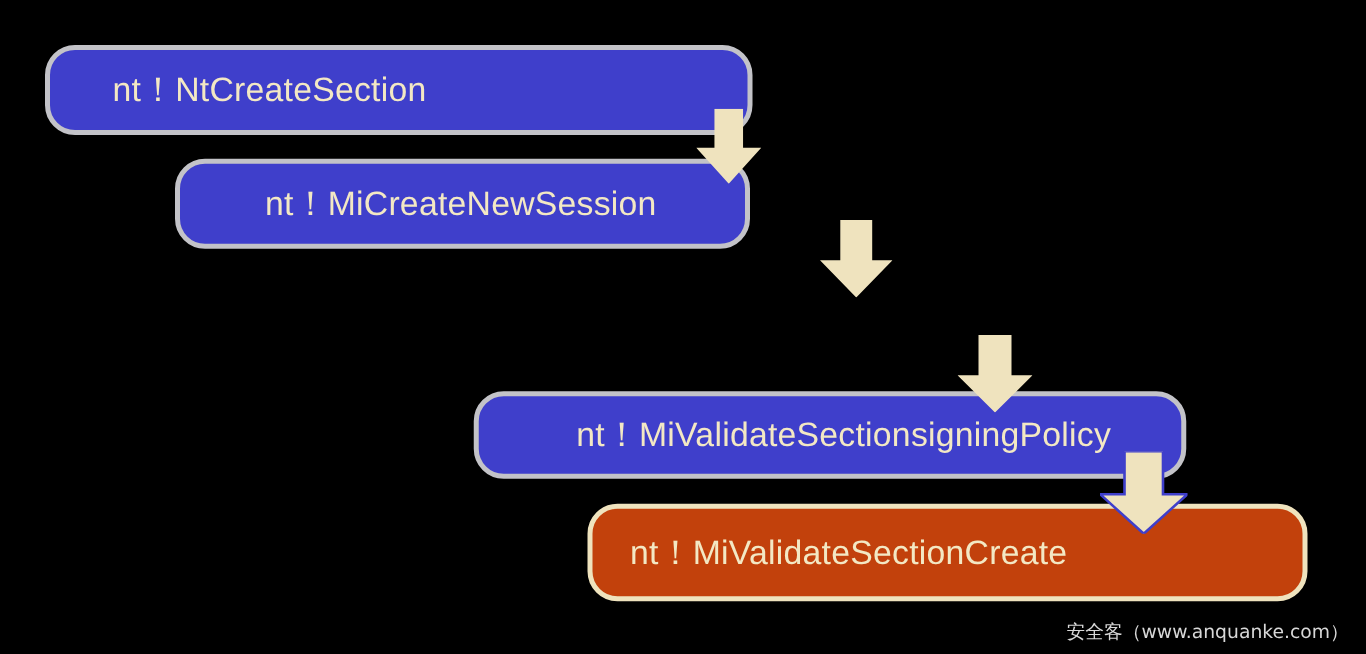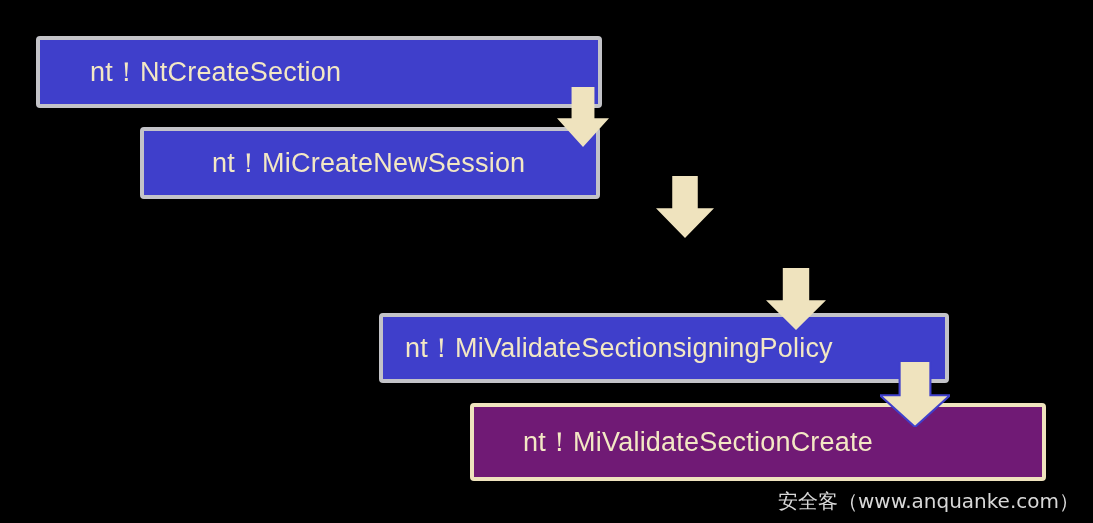--- a/index.html
+++ b/index.html
@@ -12,21 +12,21 @@
     width: 1093px;
     height: 523px;
     background: #000000;
     overflow: hidden;
     font-family: "Liberation Sans", "DejaVu Sans", sans-serif;
   }
   .node {
     position: absolute;
     box-sizing: border-box;
     background: #3f3fcb;
-    border-radius: 4px;
+    border-radius: 24px;
     display: flex;
     align-items: center;
     z-index: 2;
   }
   .node.border-gray {
     border: 4px solid #c3c3c8;
   }
   .node.border-cream {
     border: 4px solid #efe3be;
   }
@@ -39,45 +39,45 @@
   }
   .arrow {
     position: absolute;
     z-index: 3;
   }
   .watermark {
     position: absolute;
     right: 14px;
     bottom: 8px;
     color: #d8d8d8;
-    font-size: 20px;
+    font-size: 15px;
     white-space: nowrap;
     z-index: 5;
     font-family: "DejaVu Sans", "Liberation Sans", sans-serif;
   }
 </style>
 </head>
 <body>
 
 <div id="canvas" style="background: rgb(0, 0, 0);">
 
   <div class="node border-gray" id="node-1" style="left: 36px; top: 36px; width: 566px; height: 72px; padding-left: 50px; background: rgb(63, 63, 203); border-color: rgb(195, 195, 200);">
     <span class="node-label" style="color: rgb(243, 232, 196);">nt！NtCreateSection</span>
   </div>
 
   <div class="node border-gray" id="node-2" style="left: 140px; top: 127px; width: 460px; height: 72px; padding-left: 68px; background: rgb(63, 63, 203); border-color: rgb(195, 195, 200);">
     <span class="node-label" style="color: rgb(243, 232, 196);">nt！MiCreateNewSession</span>
   </div>
 
 
-  <div class="node border-gray" id="node-4" style="left: 379px; top: 313px; width: 570px; height: 70px; padding-left: 22px; background: rgb(63, 63, 203); border-color: rgb(195, 195, 200);">
+  <div class="node border-gray" id="node-4" style="left: 379px; top: 313px; width: 570px; height: 70px; padding-left: 22px; background: rgb(63, 63, 203); border-color: rgb(195, 195, 200); justify-content: center;">
     <span class="node-label" style="color: rgb(243, 232, 196);">nt！MiValidateSectionsigningPolicy</span>
   </div>
 
-  <div class="node border-cream" id="node-5" style="left: 470px; top: 403px; width: 576px; height: 78px; padding-left: 49px; background: #701a75; border-color: rgb(239, 227, 190);">
+  <div class="node border-cream" id="node-5" style="left: 470px; top: 403px; width: 576px; height: 78px; padding-left: 30px; background: #c2410c; border-color: rgb(239, 227, 190);">
     <span class="node-label" style="color: rgb(243, 232, 196);">nt！MiValidateSectionCreate</span>
   </div>
 
   <svg class="arrow" id="arrow-1" viewBox="0 0 100 100" preserveAspectRatio="none" style="left: 557px; top: 87px; width: 52px; height: 60px;">
     <polygon points="28,0 72,0 72,52 100,52 50,100 0,52 28,52" fill="#efe3be"></polygon>
   </svg>
 
   <svg class="arrow" id="arrow-2" viewBox="0 0 100 100" preserveAspectRatio="none" style="left: 656px; top: 176px; width: 58px; height: 62px;">
     <polygon points="28,0 72,0 72,52 100,52 50,100 0,52 28,52" fill="#efe3be"></polygon>
   </svg>

